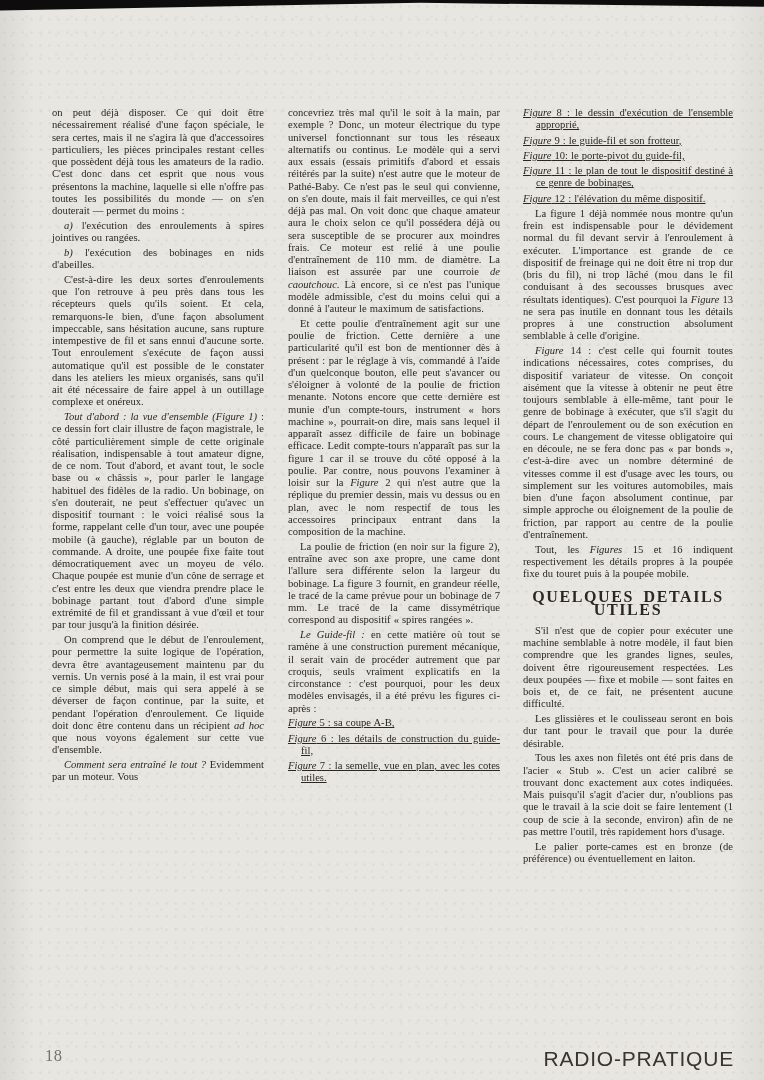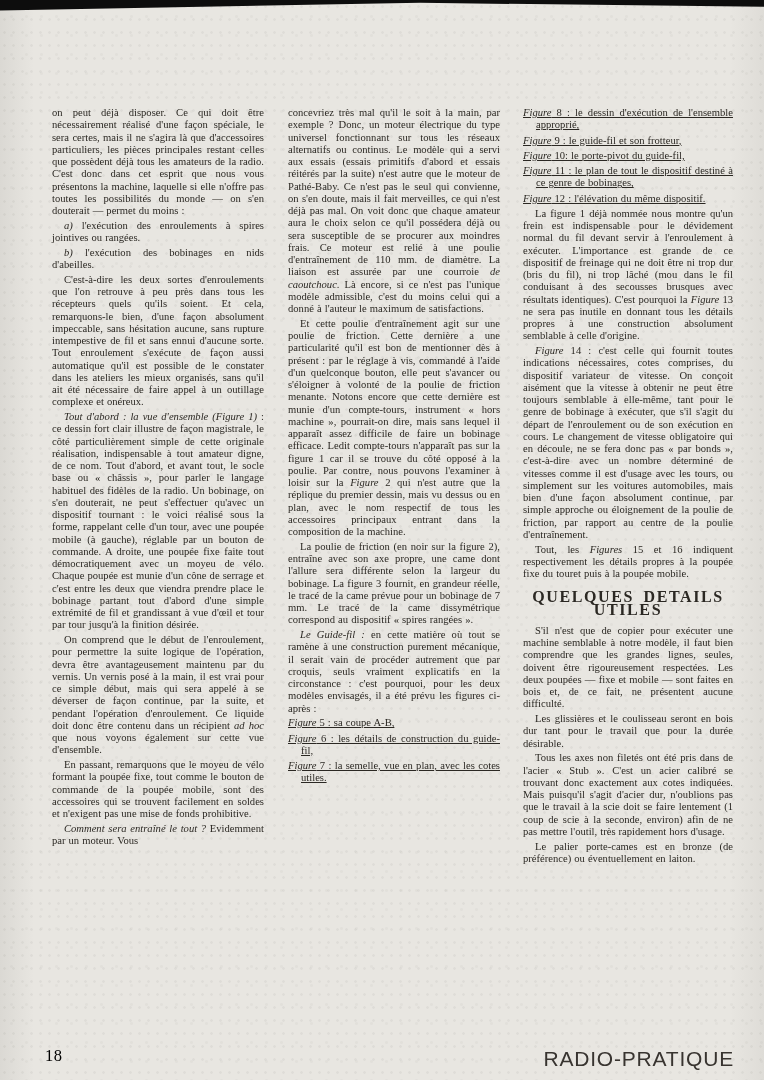--- a/index.html
+++ b/index.html
@@ -33,41 +33,40 @@
   .column p{margin:0 0 2.5px 0;text-indent:12px;}
   .column p.noindent{text-indent:0;}
   .column p.figure{text-indent:-13px;padding-left:13px;margin-bottom:3px;text-decoration:underline;}
   .column h3{
     margin:11px 0 9px 0;text-align:center;text-indent:0;
     font-size:16px;font-weight:bold;letter-spacing:1.6px;word-spacing:4px;
   }
   .it{font-style:italic;}
   .footer-page-number{
     position:absolute;left:45px;top:1046px;
-    font-size:16.5px;color:#000000;letter-spacing:0.5px;
+    font-size:16.5px;color:#737373;letter-spacing:0.5px;
   }
   .footer-magazine{
     position:absolute;right:30px;top:1047px;
     font-family:"Liberation Sans","DejaVu Sans",sans-serif;
     font-size:21px;color:#383430;letter-spacing:0.8px;font-weight:400;
   }
 </style>
 </head>
 <body>
 
 <div class="top-bar"></div>
 
 <div id="col1" class="column">
     <p class="noindent"><span>on peut déjà disposer. Ce qui doit être nécessairement réalisé d'une façon spéciale, le sera certes, mais il ne s'agira là que d'accessoires particuliers, les pièces principales restant celles que possèdent déjà tous les amateurs de la radio. C'est donc dans cet esprit que nous vous présentons la machine, laquelle si elle n'offre pas toutes les possibilités du monde — on s'en douterait — permet du moins :</span></p>
     <p><span class="it">a) </span><span>l'exécution des enroulements à spires jointives ou rangées.</span></p>
     <p><span class="it">b) </span><span>l'exécution des bobinages en nids d'abeilles.</span></p>
     <p><span>C'est-à-dire les deux sortes d'enroulements que l'on retrouve à peu près dans tous les récepteurs quels qu'ils soient. Et cela, remarquons-le bien, d'une façon absolument impeccable, sans hésitation aucune, sans rupture intempestive de fil et sans ennui d'aucune sorte. Tout enroulement s'exécute de façon aussi automatique qu'il est possible de le constater dans les ateliers les mieux organisés, sans qu'il ait été nécessaire de faire appel à un outillage complexe et onéreux.</span></p>
     <p><span class="it">Tout d'abord : la vue d'ensemble (Figure 1)</span><span> : ce dessin fort clair illustre de façon magistrale, le côté particulièrement simple de cette originale réalisation, indispensable à tout amateur digne, de ce nom. Tout d'abord, et avant tout, le socle base ou « châssis », pour parler le langage habituel des fidèles de la radio. Un bobinage, on s'en douterait, ne peut s'effectuer qu'avec un dispositif tournant : le voici réalisé sous la forme, rappelant celle d'un tour, avec une poupée mobile (à gauche), réglable par un bouton de commande. A droite, une poupée fixe faite tout démocratiquement avec un moyeu de vélo. Chaque poupée est munie d'un cône de serrage et c'est entre les deux que viendra prendre place le bobinage partant tout d'abord d'une simple extrémité de fil et grandissant à vue d'œil et tour par tour jusqu'à la finition désirée.</span></p>
     <p><span>On comprend que le début de l'enroulement, pour permettre la suite logique de l'opération, devra être avantageusement maintenu par du vernis. Un vernis posé à la main, il est vrai pour ce simple début, mais qui sera appelé à se déverser de façon continue, par la suite, et pendant l'opération d'enroulement. Ce liquide doit donc être contenu dans un récipient </span><span class="it">ad hoc</span><span> que nous voyons également sur cette vue d'ensemble.</span></p>
-    <p><span>En passant, remarquons que le moyeu de vélo formant la poupée fixe, tout comme le bouton de commande de la poupée mobile, sont des accessoires qui se trouvent facilement en soldes et n'exigent pas une mise de fonds prohibitive.</span></p>
     <p><span class="it">Comment sera entraîné le tout ?</span><span> Evidemment par un moteur. Vous</span></p>
   </div>
 <div id="col2" class="column">
     <p class="noindent"><span>concevriez très mal qu'il le soit à la main, par exemple ? Donc, un moteur électrique du type universel fonctionnant sur tous les réseaux alternatifs ou continus. Le modèle qui a servi aux essais (essais primitifs d'abord et essais réitérés par la suite) n'est autre que le moteur de Pathé-Baby. Ce n'est pas le seul qui convienne, on s'en doute, mais il fait merveilles, ce qui n'est déjà pas mal. On voit donc que chaque amateur aura le choix selon ce qu'il possédera déjà ou sera susceptible de se procurer aux moindres frais. Ce moteur est relié à une poulie d'entraînement de 110 mm. de diamètre. La liaison est assurée par une courroie </span><span class="it">de caoutchouc</span><span>. Là encore, si ce n'est pas l'unique modèle admissible, c'est du moins celui qui a donné à l'auteur le maximum de satisfactions.</span></p>
     <p><span>Et cette poulie d'entraînement agit sur une poulie de friction. Cette dernière a une particularité qu'il est bon de mentionner dès à présent : par le réglage à vis, commandé à l'aide d'un quelconque bouton, elle peut s'avancer ou s'éloigner à volonté de la poulie de friction menante. Notons encore que cette dernière est munie d'un compte-tours, instrument « hors machine », pourrait-on dire, mais sans lequel il apparaît assez difficile de faire un bobinage efficace. Ledit compte-tours n'apparaît pas sur la figure 1 car il se trouve du côté opposé à la poulie. Par contre, nous pouvons l'examiner à loisir sur la </span><span class="it">Figure</span><span> 2 qui n'est autre que la réplique du premier dessin, mais vu dessus ou en plan, avec le nom respectif de tous les accessoires principaux entrant dans la composition de la machine.</span></p>
     <p><span>La poulie de friction (en noir sur la figure 2), entraîne avec son axe propre, une came dont l'allure sera différente selon la largeur du bobinage. La figure 3 fournit, en grandeur réelle, le tracé de la came prévue pour un bobinage de 7 mm. Le tracé de la came dissymétrique correspond au dispositif « spires rangées ».</span></p>
     <p><span class="it">Le Guide-fil :</span><span> en cette matière où tout se ramène à une construction purement mécanique, il serait vain de procéder autrement que par croquis, seuls vraiment explicatifs en la circonstance : c'est pourquoi, pour les deux modèles envisagés, il a été prévu les figures ci-après :</span></p>
     <p class="figure"><span class="it">Figure</span><span> 5 : sa coupe A-B,</span></p>
     <p class="figure"><span class="it">Figure</span><span> 6 : les détails de construction du guide-fil,</span></p>
     <p class="figure"><span class="it">Figure</span><span> 7 : la semelle, vue en plan, avec les cotes utiles.</span></p>

